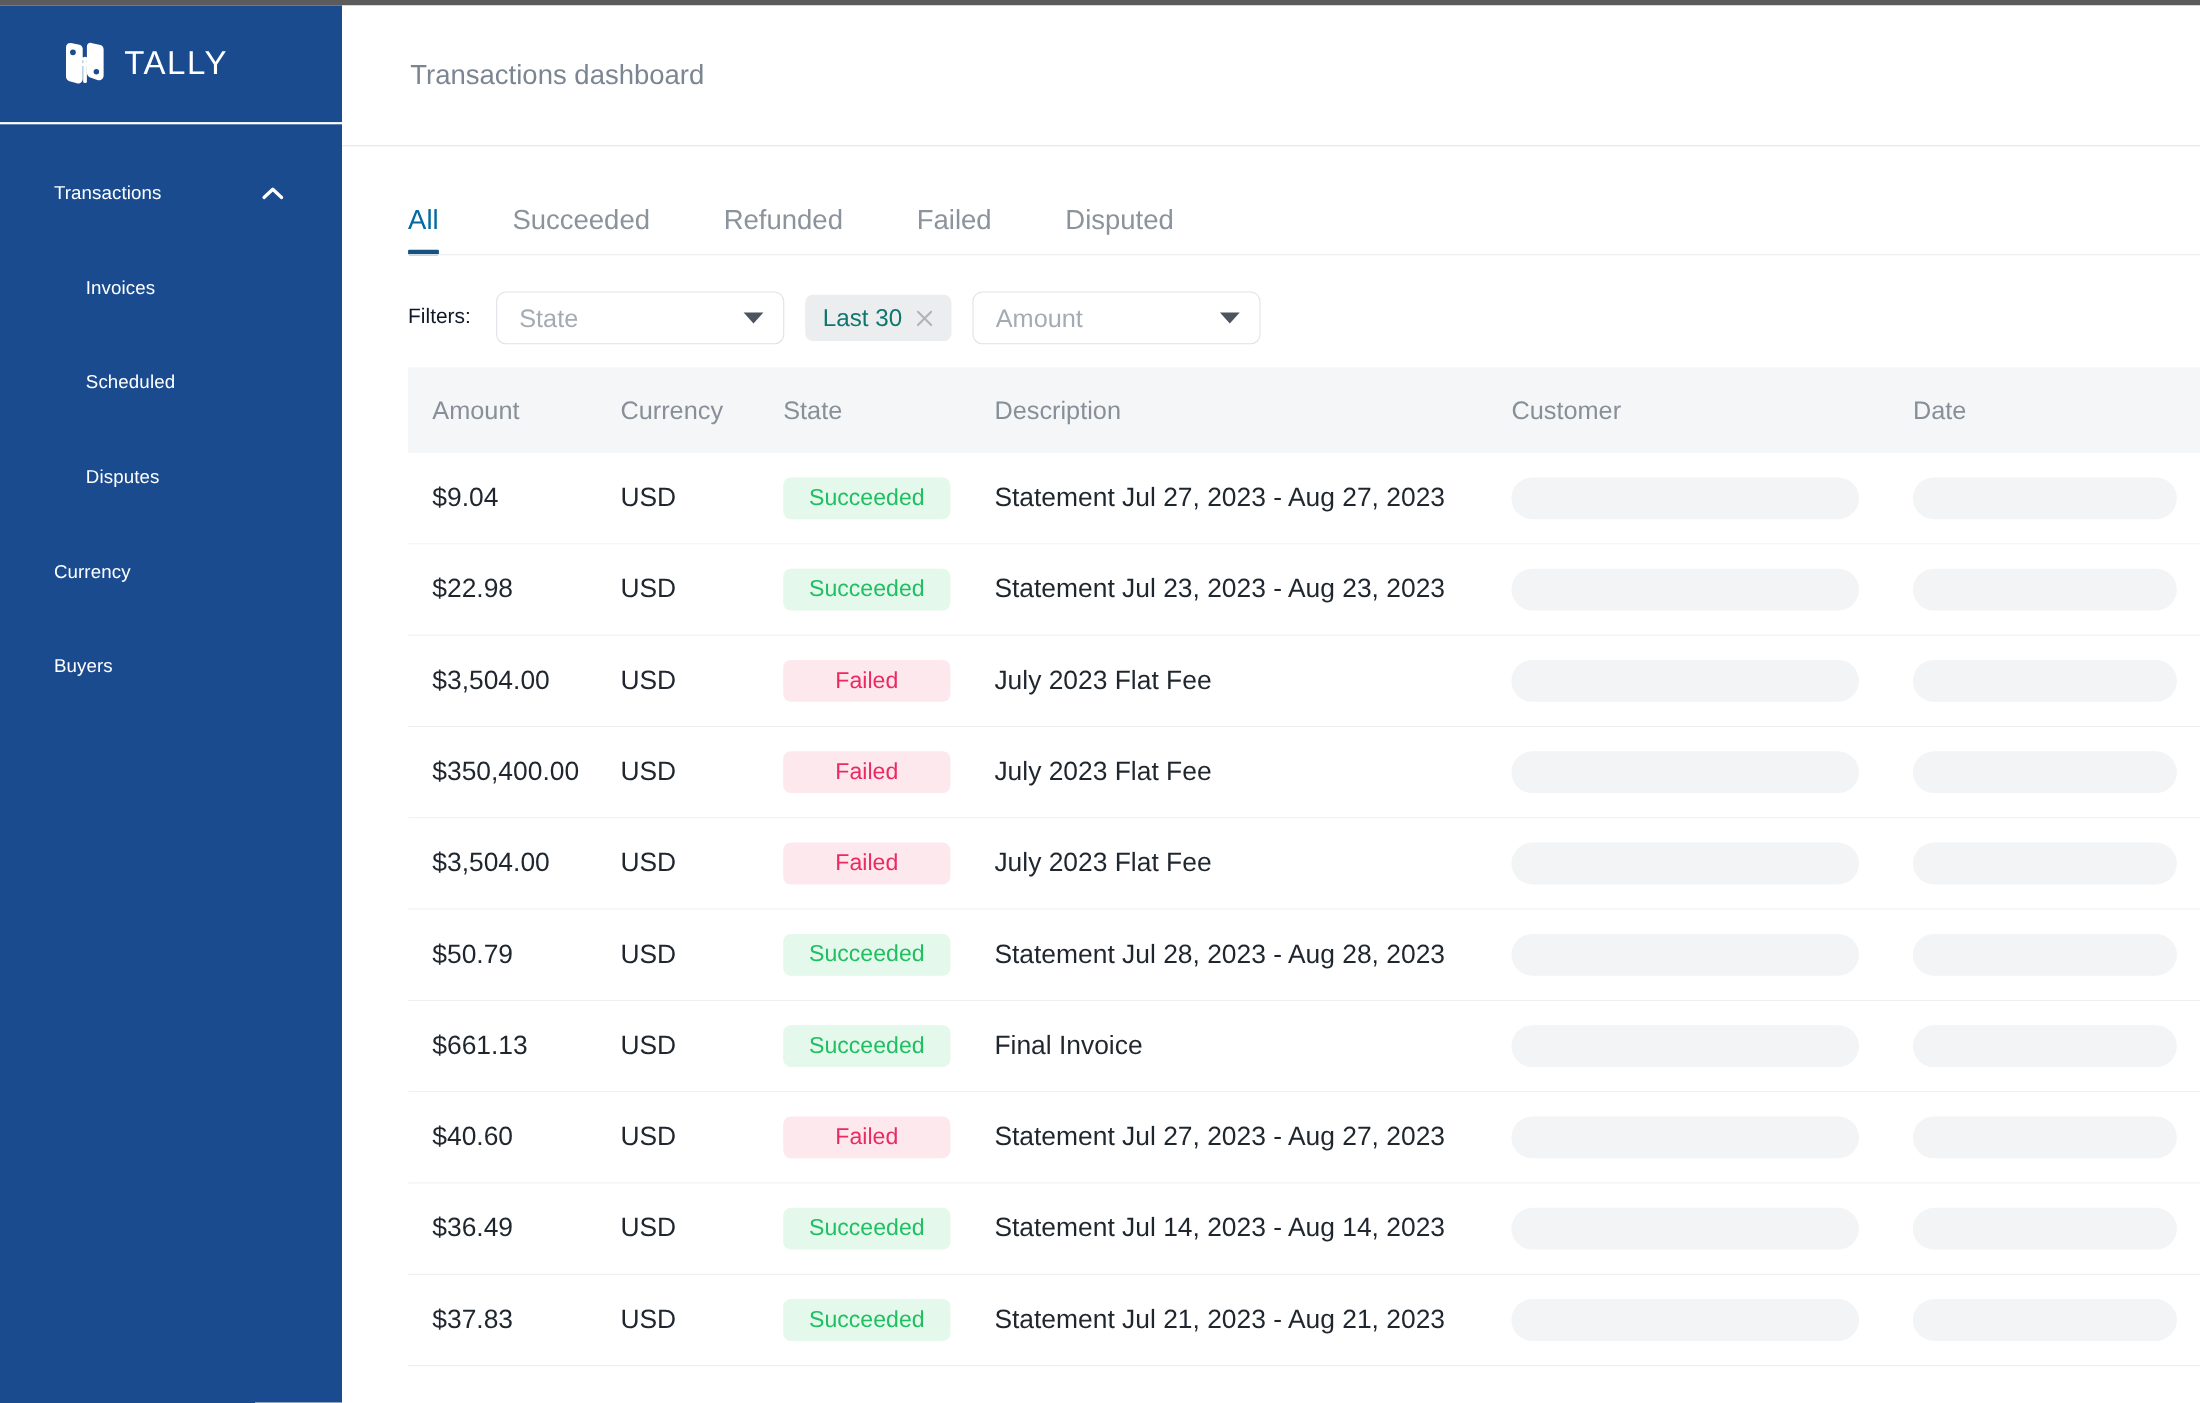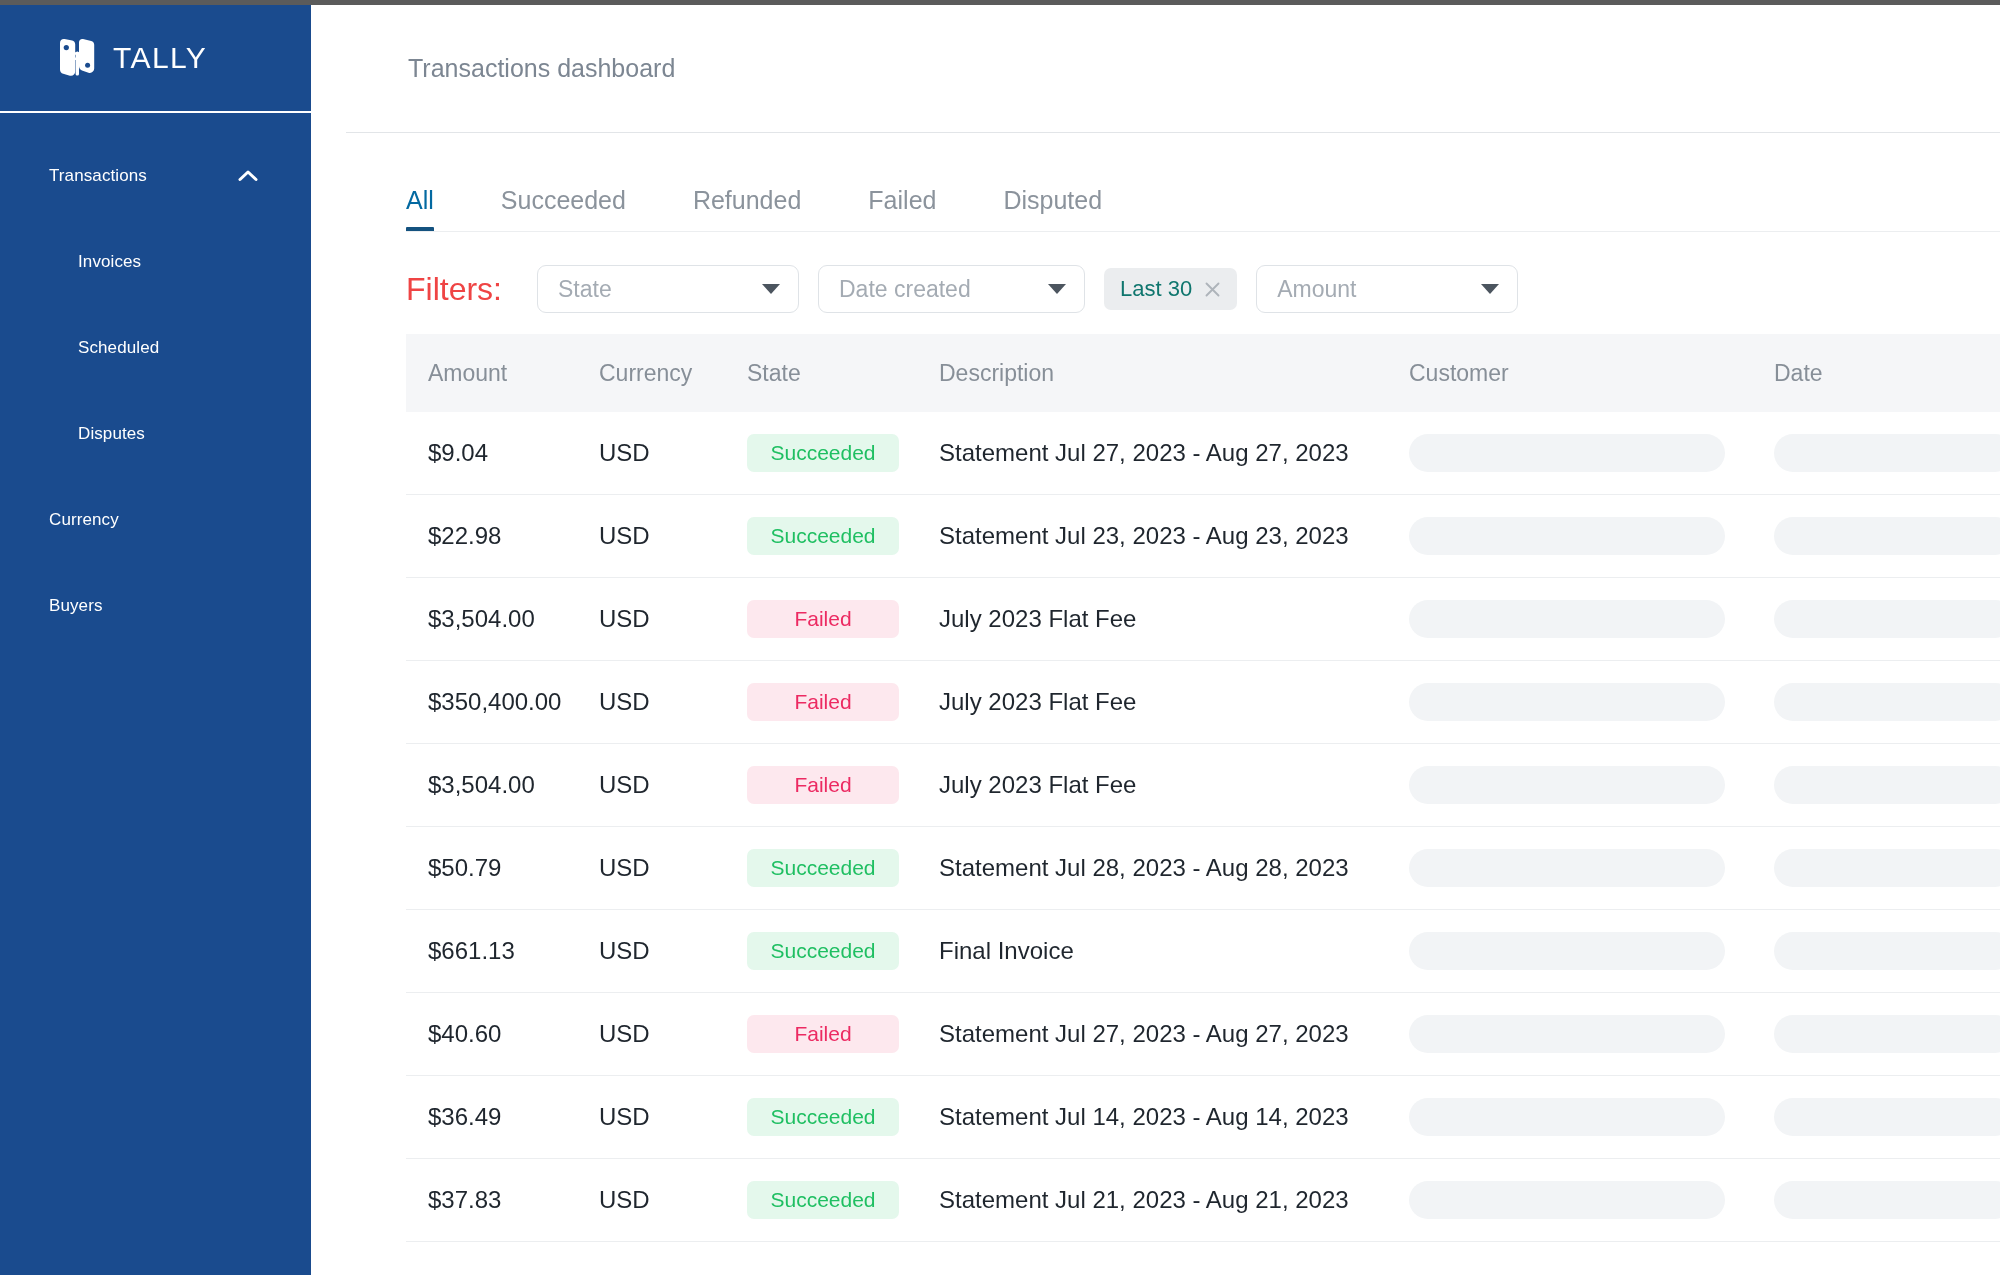--- a/index.html
+++ b/index.html
@@ -22,21 +22,20 @@
     background: #5b5b5b;
   }
 
   
   .app {
     position: absolute;
     top: 5px; left: 0;
     width: 2000px;
     height: 1270px;
     display: flex;
-    gap: 35px;
   }
 
   
   .sidebar {
     width: 311px;
     flex: 0 0 311px;
     background: #1a4b8e;
     position: relative;
     color: #ffffff;
   }
@@ -157,24 +156,24 @@
 
   
   .filters {
     display: flex;
     align-items: center;
     gap: 19px;
     padding-left: 60px;
     margin-top: 33px;
   }
   .filters-label {
-    font-size: 32px;
-    color: #ef4444;
-    font-weight: 400;
-    margin-right: 16px;
+    font-size: 19px;
+    color: #0f172a;
+    font-weight: 400;
+    margin-right: 4px;
   }
   .filter-select {
     height: 48px;
     border: 1px solid #dfe3e7;
     border-radius: 9px;
     background: #ffffff;
     display: flex;
     align-items: center;
     justify-content: space-between;
     padding: 0 18px 0 20px;
@@ -363,24 +362,20 @@
     </div>
 
     <div class="filters">
       <span class="filters-label">Filters:</span>
 
       <div class="filter-select state">
         <span class="filter-placeholder">State</span>
         <span class="caret"></span>
       </div>
 
-      <div class="filter-select date">
-        <span class="filter-placeholder">Date created</span>
-        <span class="caret"></span>
-      </div>
 
       <div class="filter-chip">
         <span class="chip-label">Last 30</span>
         <span class="chip-close">
           <svg width="17" height="17" viewBox="0 0 17 17" aria-hidden="true">
             <path d="M2.5 2.5 L14.5 14.5 M14.5 2.5 L2.5 14.5" stroke="#aeb4ba" stroke-width="1.9" stroke-linecap="round"></path>
           </svg>
         </span>
       </div>
 

